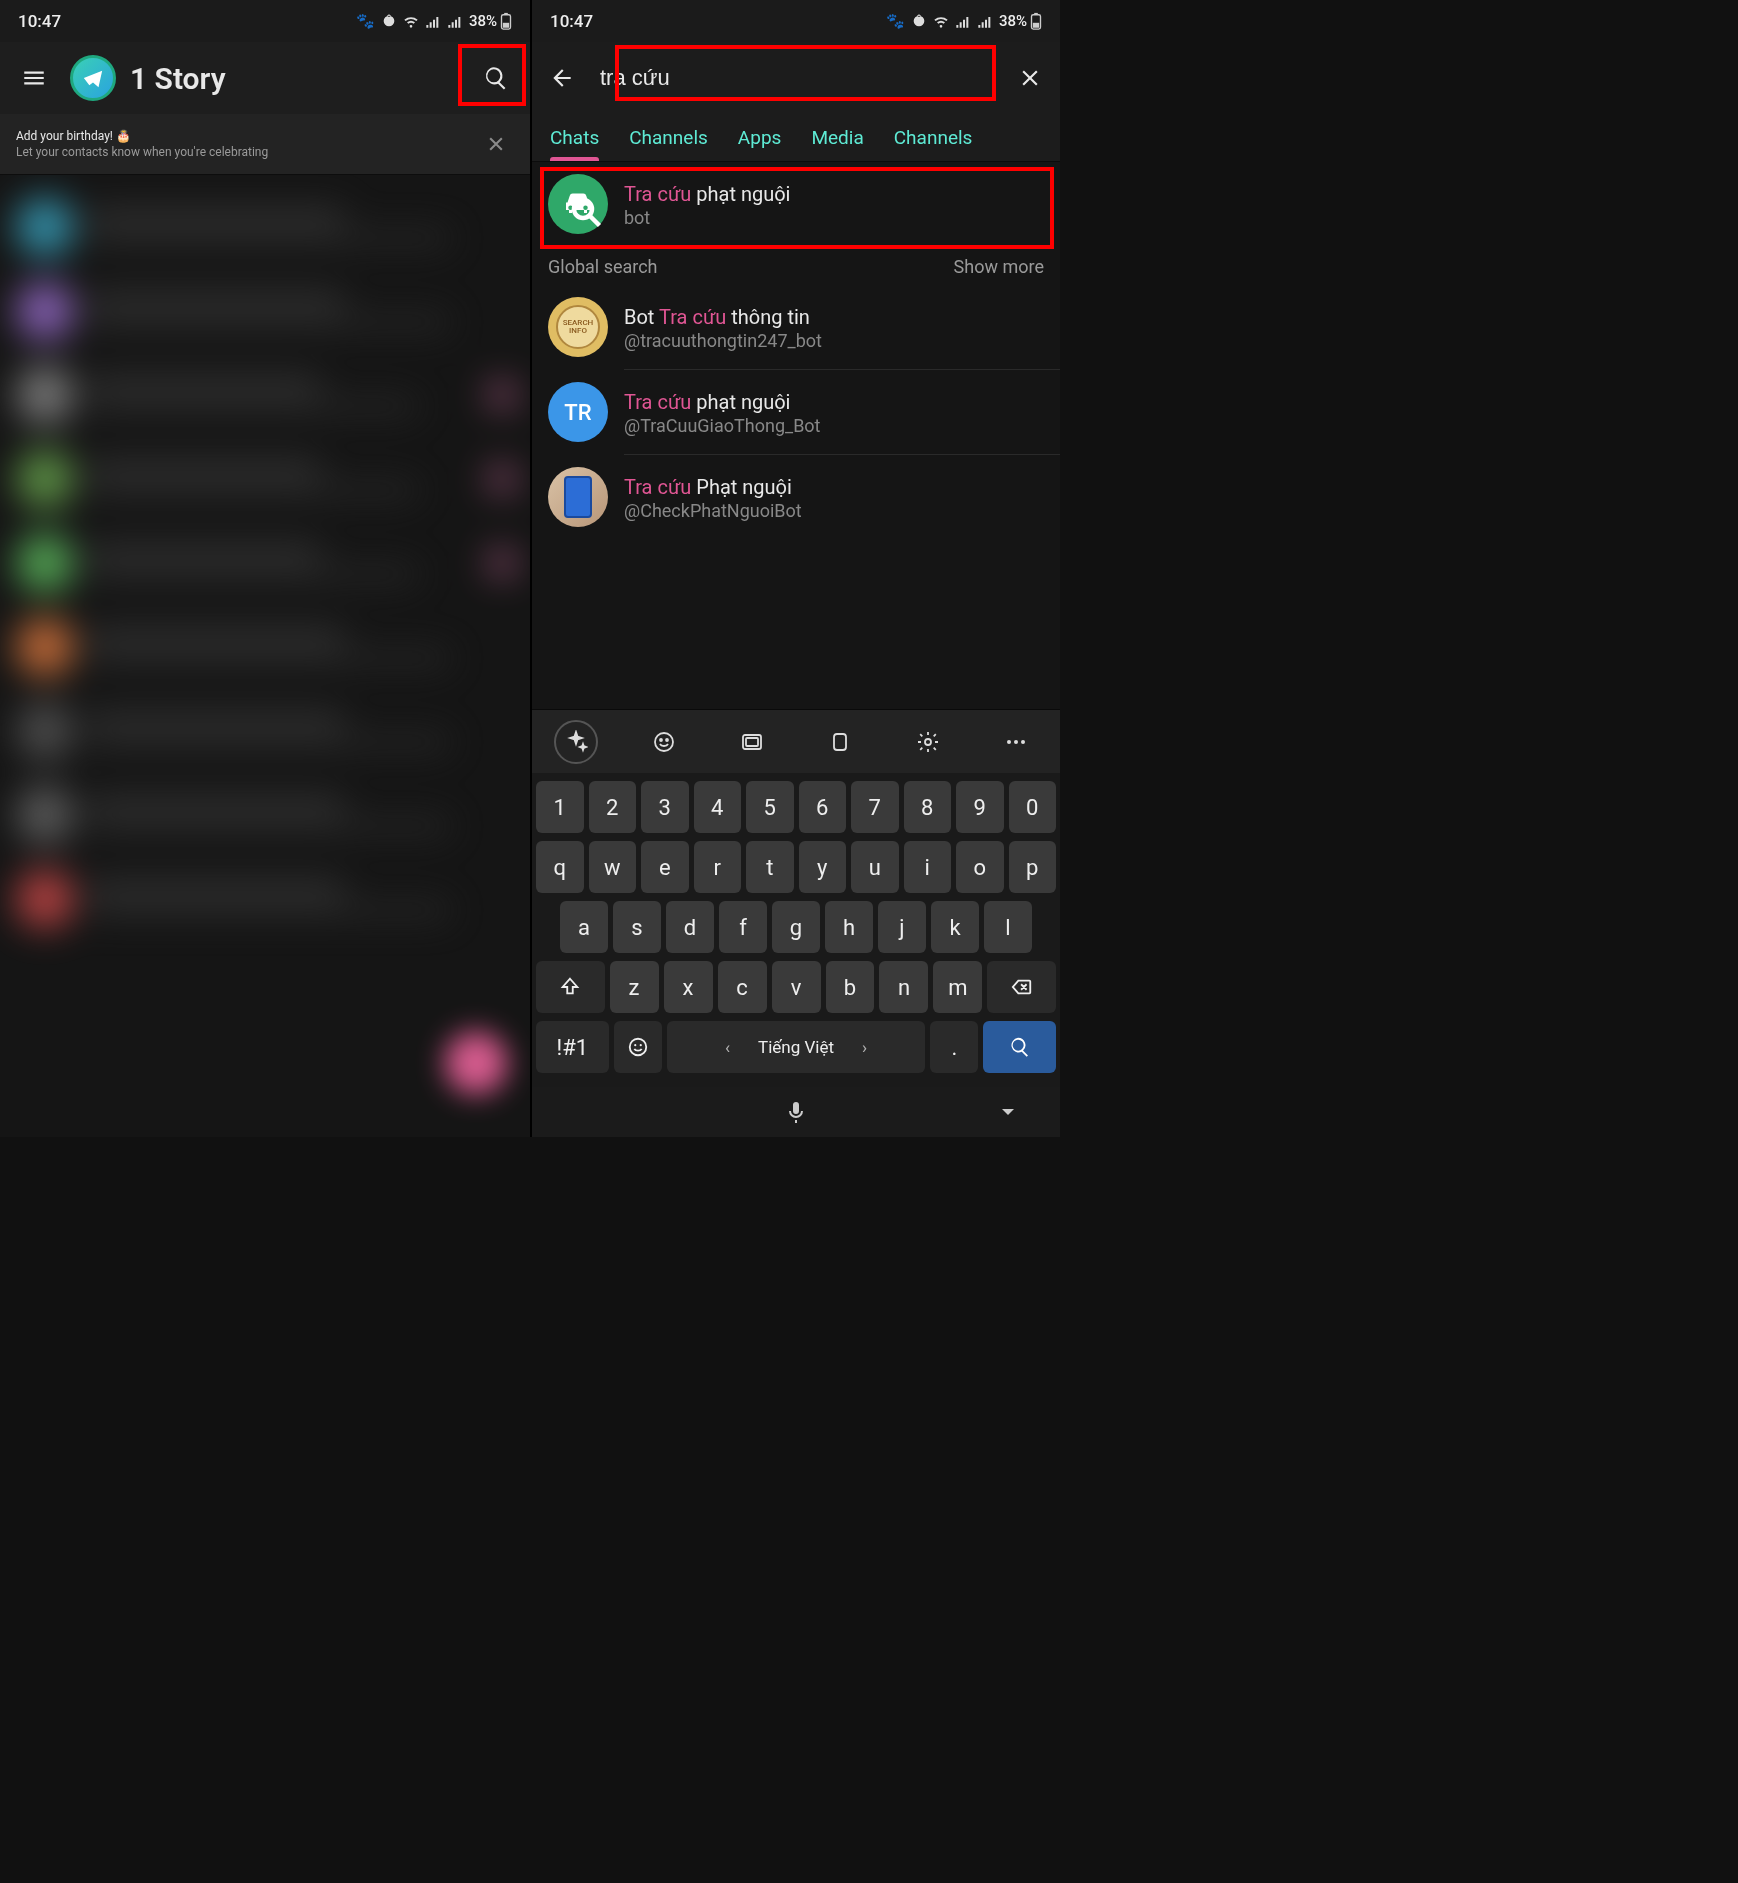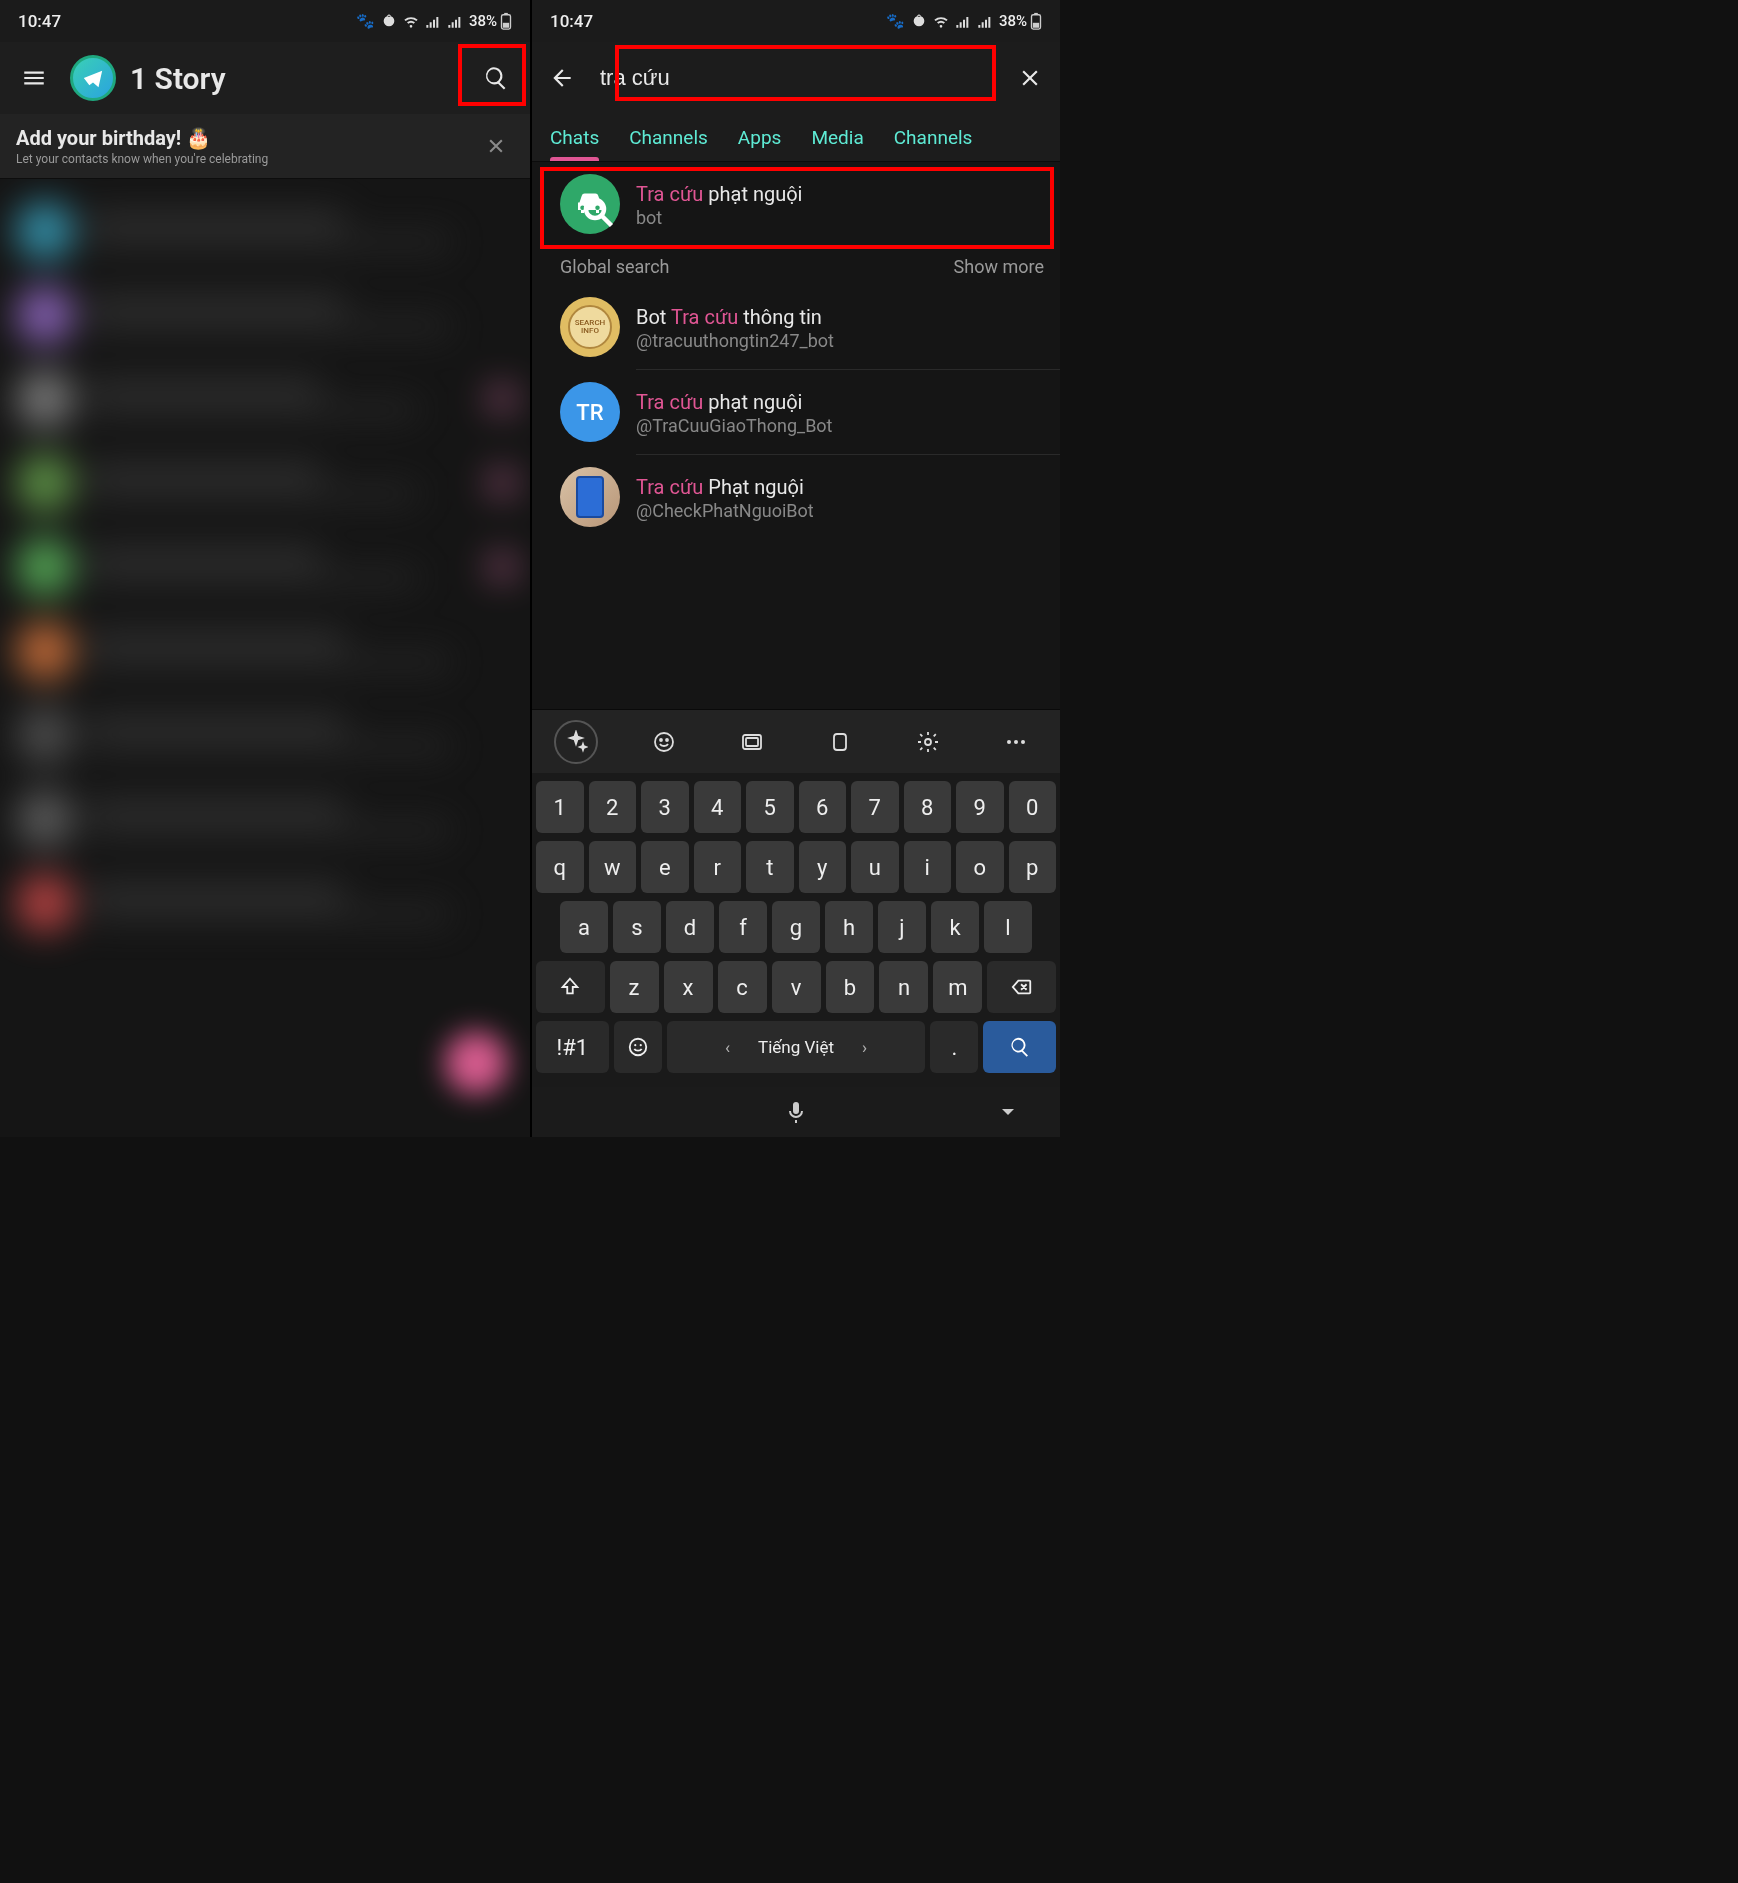--- a/index.html
+++ b/index.html
@@ -63,21 +63,21 @@
   .tg-title { font-size: 30px; font-weight: 600; flex: 1; }
 
   .banner {
     background: #232323;
     padding: 12px 16px;
     display: flex;
     align-items: center;
     border-bottom: 1px solid #0d0d0d;
   }
   .banner-txt { flex: 1; }
-  .banner-title { font-size: 20px; font-weight: 700; display: flex; align-items: center; gap: 6px; }
+  .banner-title { font-size: 12px; font-weight: 400; display: flex; align-items: center; gap: 6px; }
   .banner-sub { font-size: 12px; color: #9a9a9a; margin-top: 2px; }
   .banner-close { width: 36px; height: 36px; display: flex; align-items: center; justify-content: center; cursor: pointer; }
   .banner-close svg { width: 20px; height: 20px; stroke: #8a8a8a; stroke-width: 2.5; fill: none; }
 
   .chat-list { flex: 1; position: relative; overflow: hidden; background: #151515; }
   .blurred { filter: blur(18px); padding: 10px 0; opacity: 0.85; }
   .chat-row { height: 84px; display: flex; align-items: center; padding: 0 16px; gap: 14px; }
   .avatar { width: 58px; height: 58px; border-radius: 50%; flex-shrink: 0; }
   .blur-lines { flex: 1; }
   .line1 { height: 14px; background: #444; border-radius: 3px; width: 60%; margin-bottom: 8px; }
@@ -122,21 +122,21 @@
     align-items: center;
     border-bottom: 1px solid #0c0c0c;
     background: #1c1c1c;
     overflow: hidden;
     white-space: nowrap;
   }
   .tab { font-size: 19px; color: #5eead4; cursor: pointer; position: relative; height: 100%; display: flex; align-items: center; }
   .tab.active { color: #5eead4; }
   .tab.active::after { content:""; position:absolute; bottom:0; left:0; right:0; height:4px; background:#e05694; border-radius:3px 3px 0 0; }
 
-  .result-list { flex: 1; overflow: auto; background: #151515; padding-left: 12px; }
+  .result-list { flex: 1; overflow: auto; background: #151515; }
   .result-item { display: flex; align-items: center; gap: 16px; padding: 12px 16px; cursor: pointer; }
   .result-item .av { width: 60px; height: 60px; border-radius: 50%; flex-shrink: 0; display: flex; align-items: center; justify-content: center; font-size: 22px; font-weight: 500; color: #fff; }
   .r-text { flex: 1; min-width: 0; }
   .r-title { font-size: 20px; line-height: 1.3; }
   .r-title .hl { color: #e05694; }
   .r-sub { font-size: 18px; color: #888; }
 
   .section-head { display: flex; justify-content: space-between; padding: 10px 16px 8px; color: #9a9a9a; font-size: 18px; }
   .show-more { color: #9a9a9a; cursor: pointer; margin-left: 28px; }
   .divider { height: 1px; background: #2a2a2a; margin-left: 92px; }

